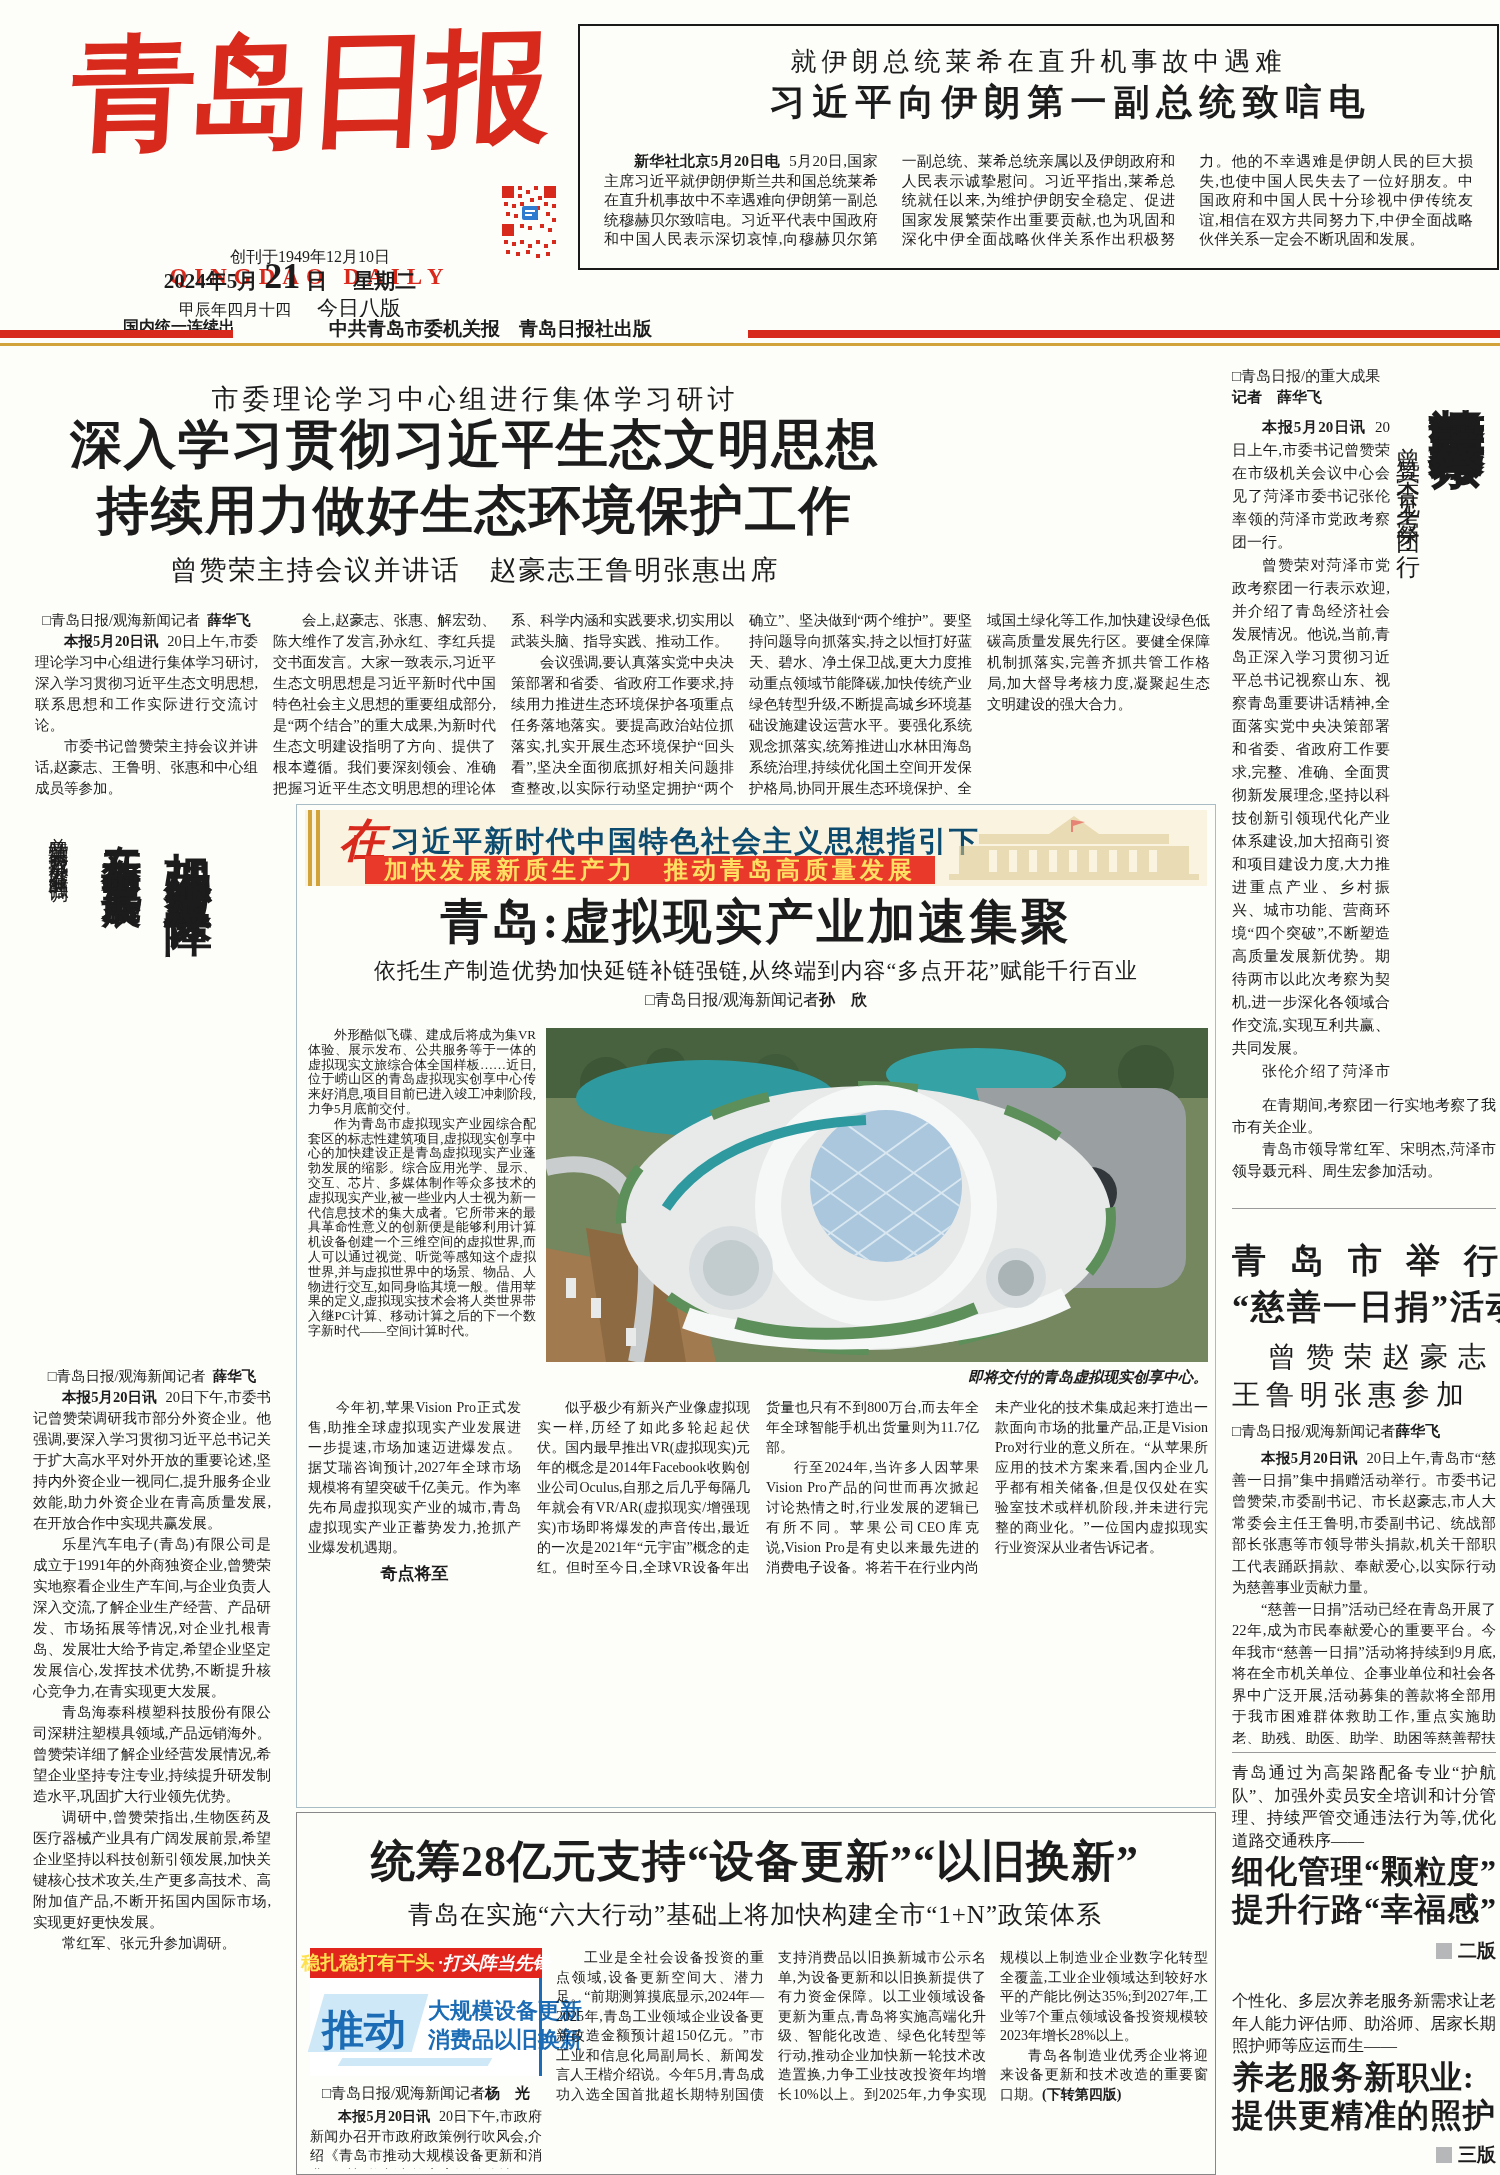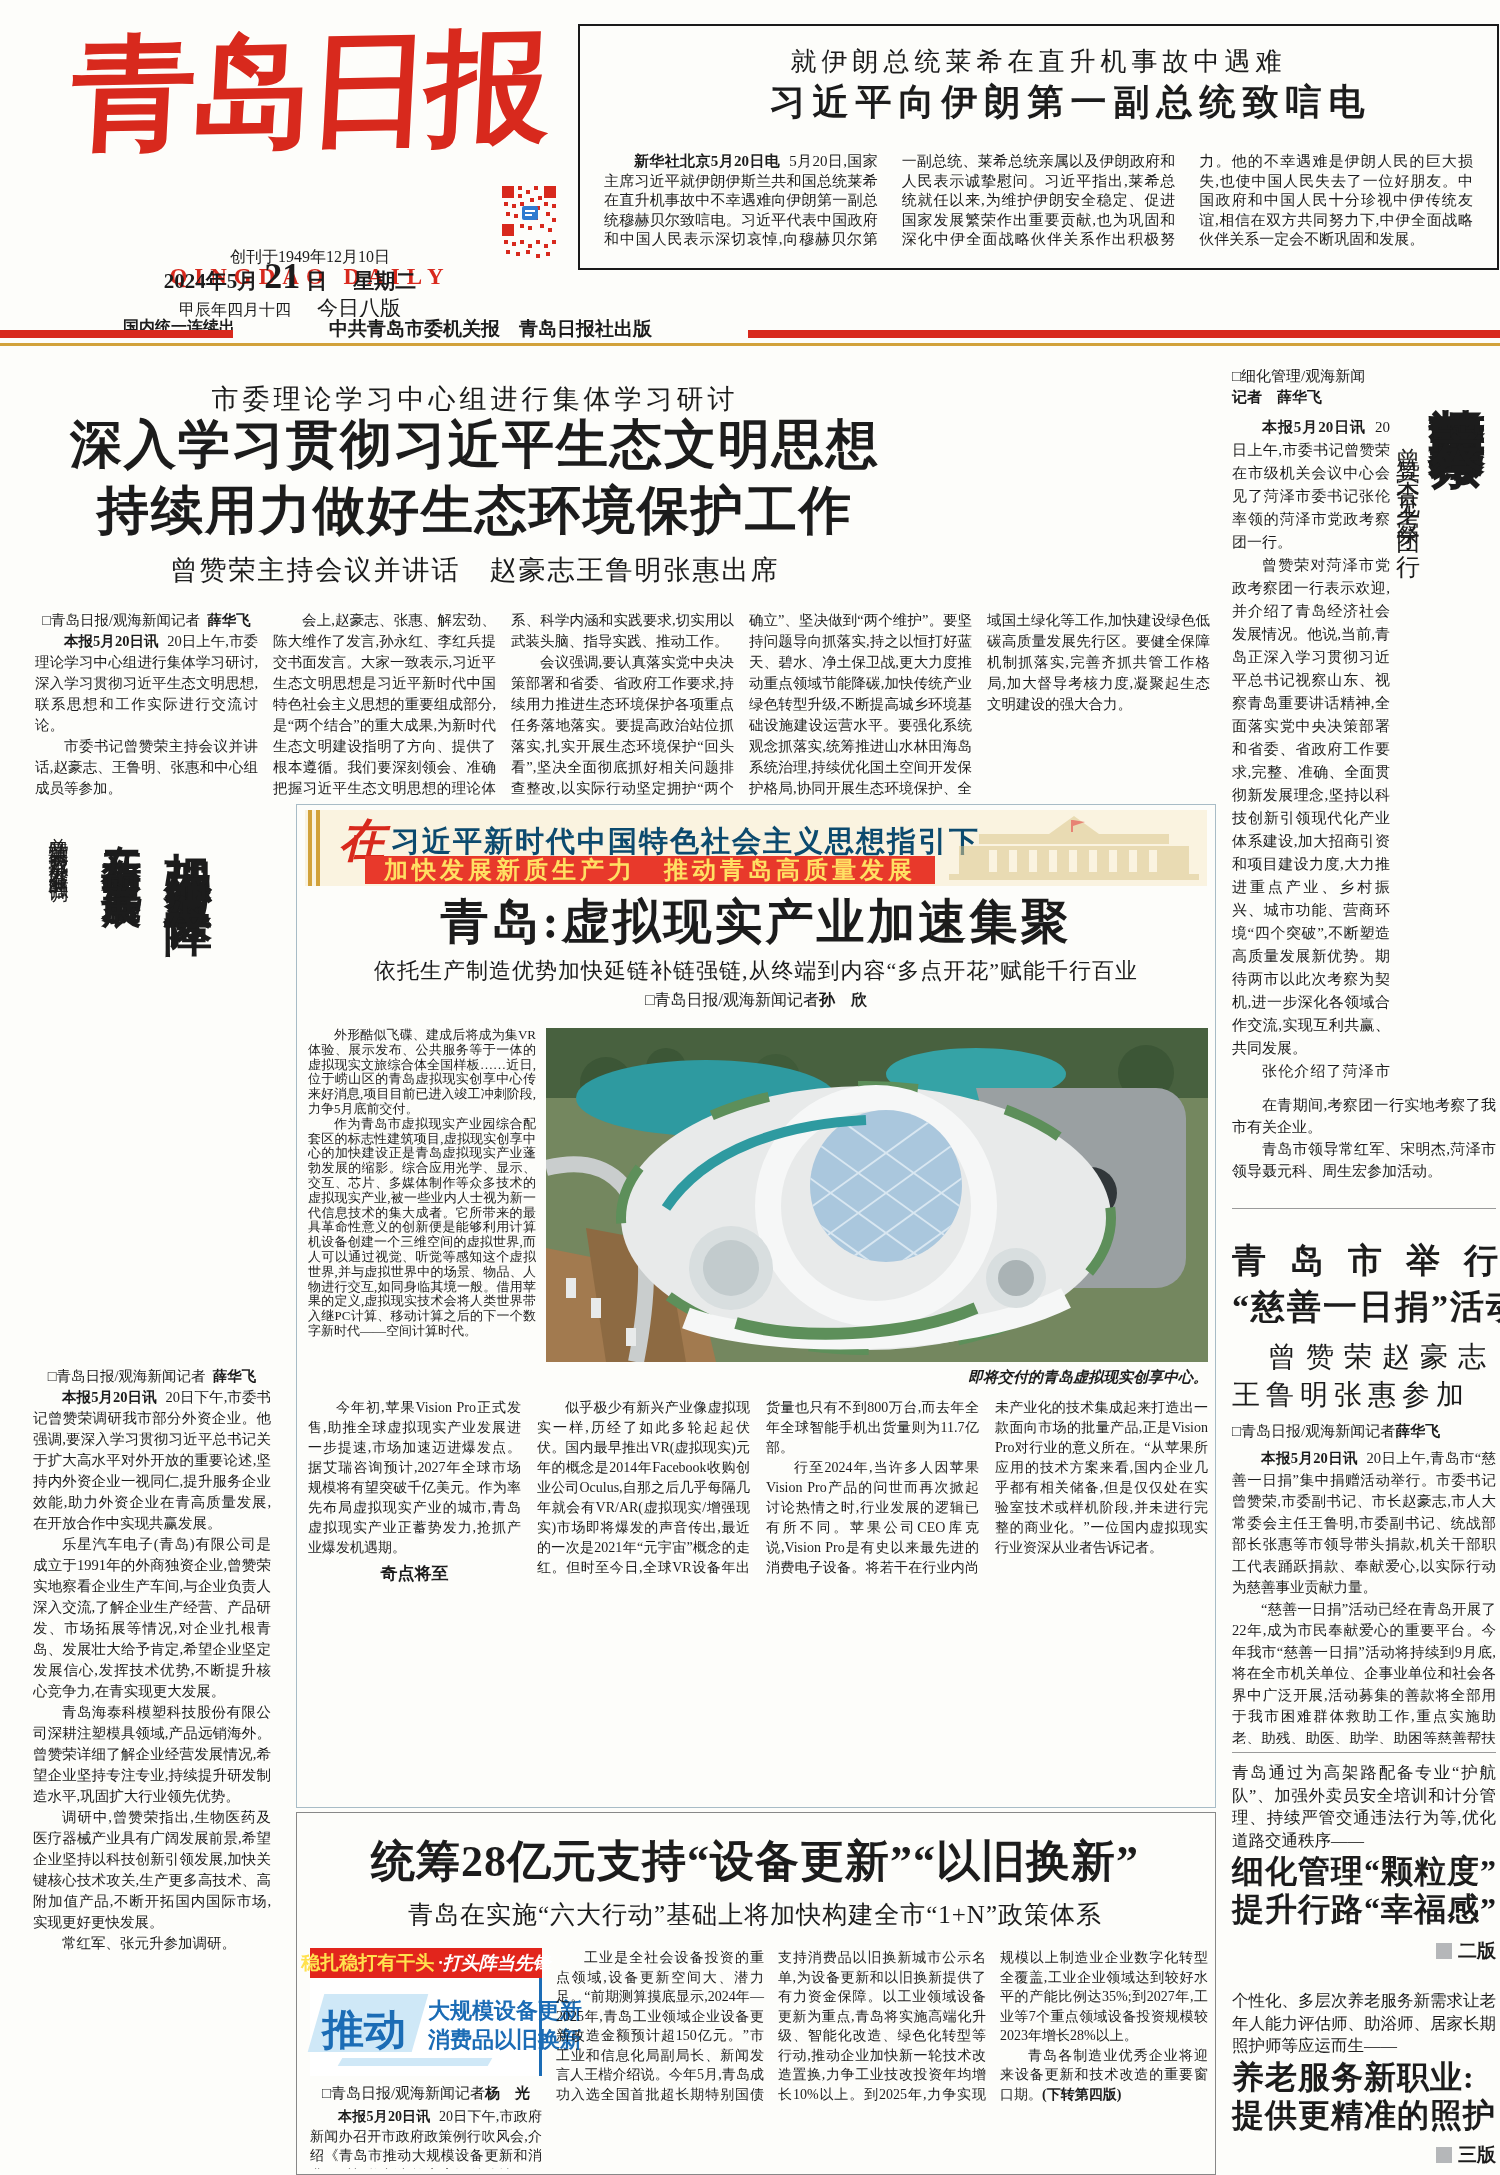--- a/index.html
+++ b/index.html
@@ -185,21 +185,21 @@
 
   <div class="abs main-body" style="left:35px;top:610px;width:1175px;height:192px;">
     <p class="byline-c"><span>□青岛日报/观海新闻记者</span><b>薛华飞</b></p>
     <p class="ind"><span class="lead">本报5月20日讯</span><span>20日上午,市委理论学习中心组进行集体学习研讨,深入学习贯彻习近平生态文明思想,联系思想和工作实际进行交流讨论。</span></p>
     <p class="ind">市委书记曾赞荣主持会议并讲话,赵豪志、王鲁明、张惠和中心组成员等参加。</p>
     <p class="ind">会上,赵豪志、张惠、解宏劲、陈大维作了发言,孙永红、李红兵提交书面发言。大家一致表示,习近平生态文明思想是习近平新时代中国特色社会主义思想的重要组成部分,是“两个结合”的重大成果,为新时代生态文明建设指明了方向、提供了根本遵循。我们要深刻领会、准确把握习近平生态文明思想的理论体系、科学内涵和实践要求,切实用以武装头脑、指导实践、推动工作。</p>
     <p class="ind">会议强调,要认真落实党中央决策部署和省委、省政府工作要求,持续用力推进生态环境保护各项重点任务落地落实。要提高政治站位抓落实,扎实开展生态环境保护“回头看”,坚决全面彻底抓好相关问题排查整改,以实际行动坚定拥护“两个确立”、坚决做到“两个维护”。要坚持问题导向抓落实,持之以恒打好蓝天、碧水、净土保卫战,更大力度推动重点领域节能降碳,加快传统产业绿色转型升级,不断提高城乡环境基础设施建设运营水平。要强化系统观念抓落实,统筹推进山水林田海岛系统治理,持续优化国土空间开发保护格局,协同开展生态环境保护、全域国土绿化等工作,加快建设绿色低碳高质量发展先行区。要健全保障机制抓落实,完善齐抓共管工作格局,加大督导考核力度,凝聚起生态文明建设的强大合力。</p>
   </div>
 
   <div class="abs heze-byline" style="left:1232px;top:366px;width:170px;">
-    <p>□细化管理/观海新闻</p>
+    <p>□青岛日报/的重大成果</p>
       <p><b>记者　薛华飞</b></p>
   </div>
   <div class="abs heze-body" style="left:1232px;top:416px;width:158px;height:664px;">
     <p class="ind"><span class="lead">本报5月20日讯</span><span>20日上午,市委书记曾赞荣在市级机关会议中心会见了菏泽市委书记张伦率领的菏泽市党政考察团一行。</span></p>
     <p class="ind">曾赞荣对菏泽市党政考察团一行表示欢迎,并介绍了青岛经济社会发展情况。他说,当前,青岛正深入学习贯彻习近平总书记视察山东、视察青岛重要讲话精神,全面落实党中央决策部署和省委、省政府工作要求,完整、准确、全面贯彻新发展理念,坚持以科技创新引领现代化产业体系建设,加大招商引资和项目建设力度,大力推进重点产业、乡村振兴、城市功能、营商环境“四个突破”,不断塑造高质量发展新优势。期待两市以此次考察为契机,进一步深化各领域合作交流,实现互利共赢、共同发展。</p>
     <p class="ind">张伦介绍了菏泽市有关情况。他说,青岛发展势头强劲、前景广阔,此次前来考察学习收获很大,希望两市进一步密切协作,拓展合作领域、深化合作关系、提升合作层次,为两地经济社会发展注入新动力。</p>
   </div>
   <div class="abs v heze-vsub" style="left:1392px;top:428px;height:440px;">曾赞荣会见考察团一行</div>
   <div class="abs v heze-vhl" style="left:1418px;top:362px;height:730px;">菏泽市党政考察团来青考察</div>
   <div class="abs heze-lower" style="left:1232px;top:1094px;width:264px;">

